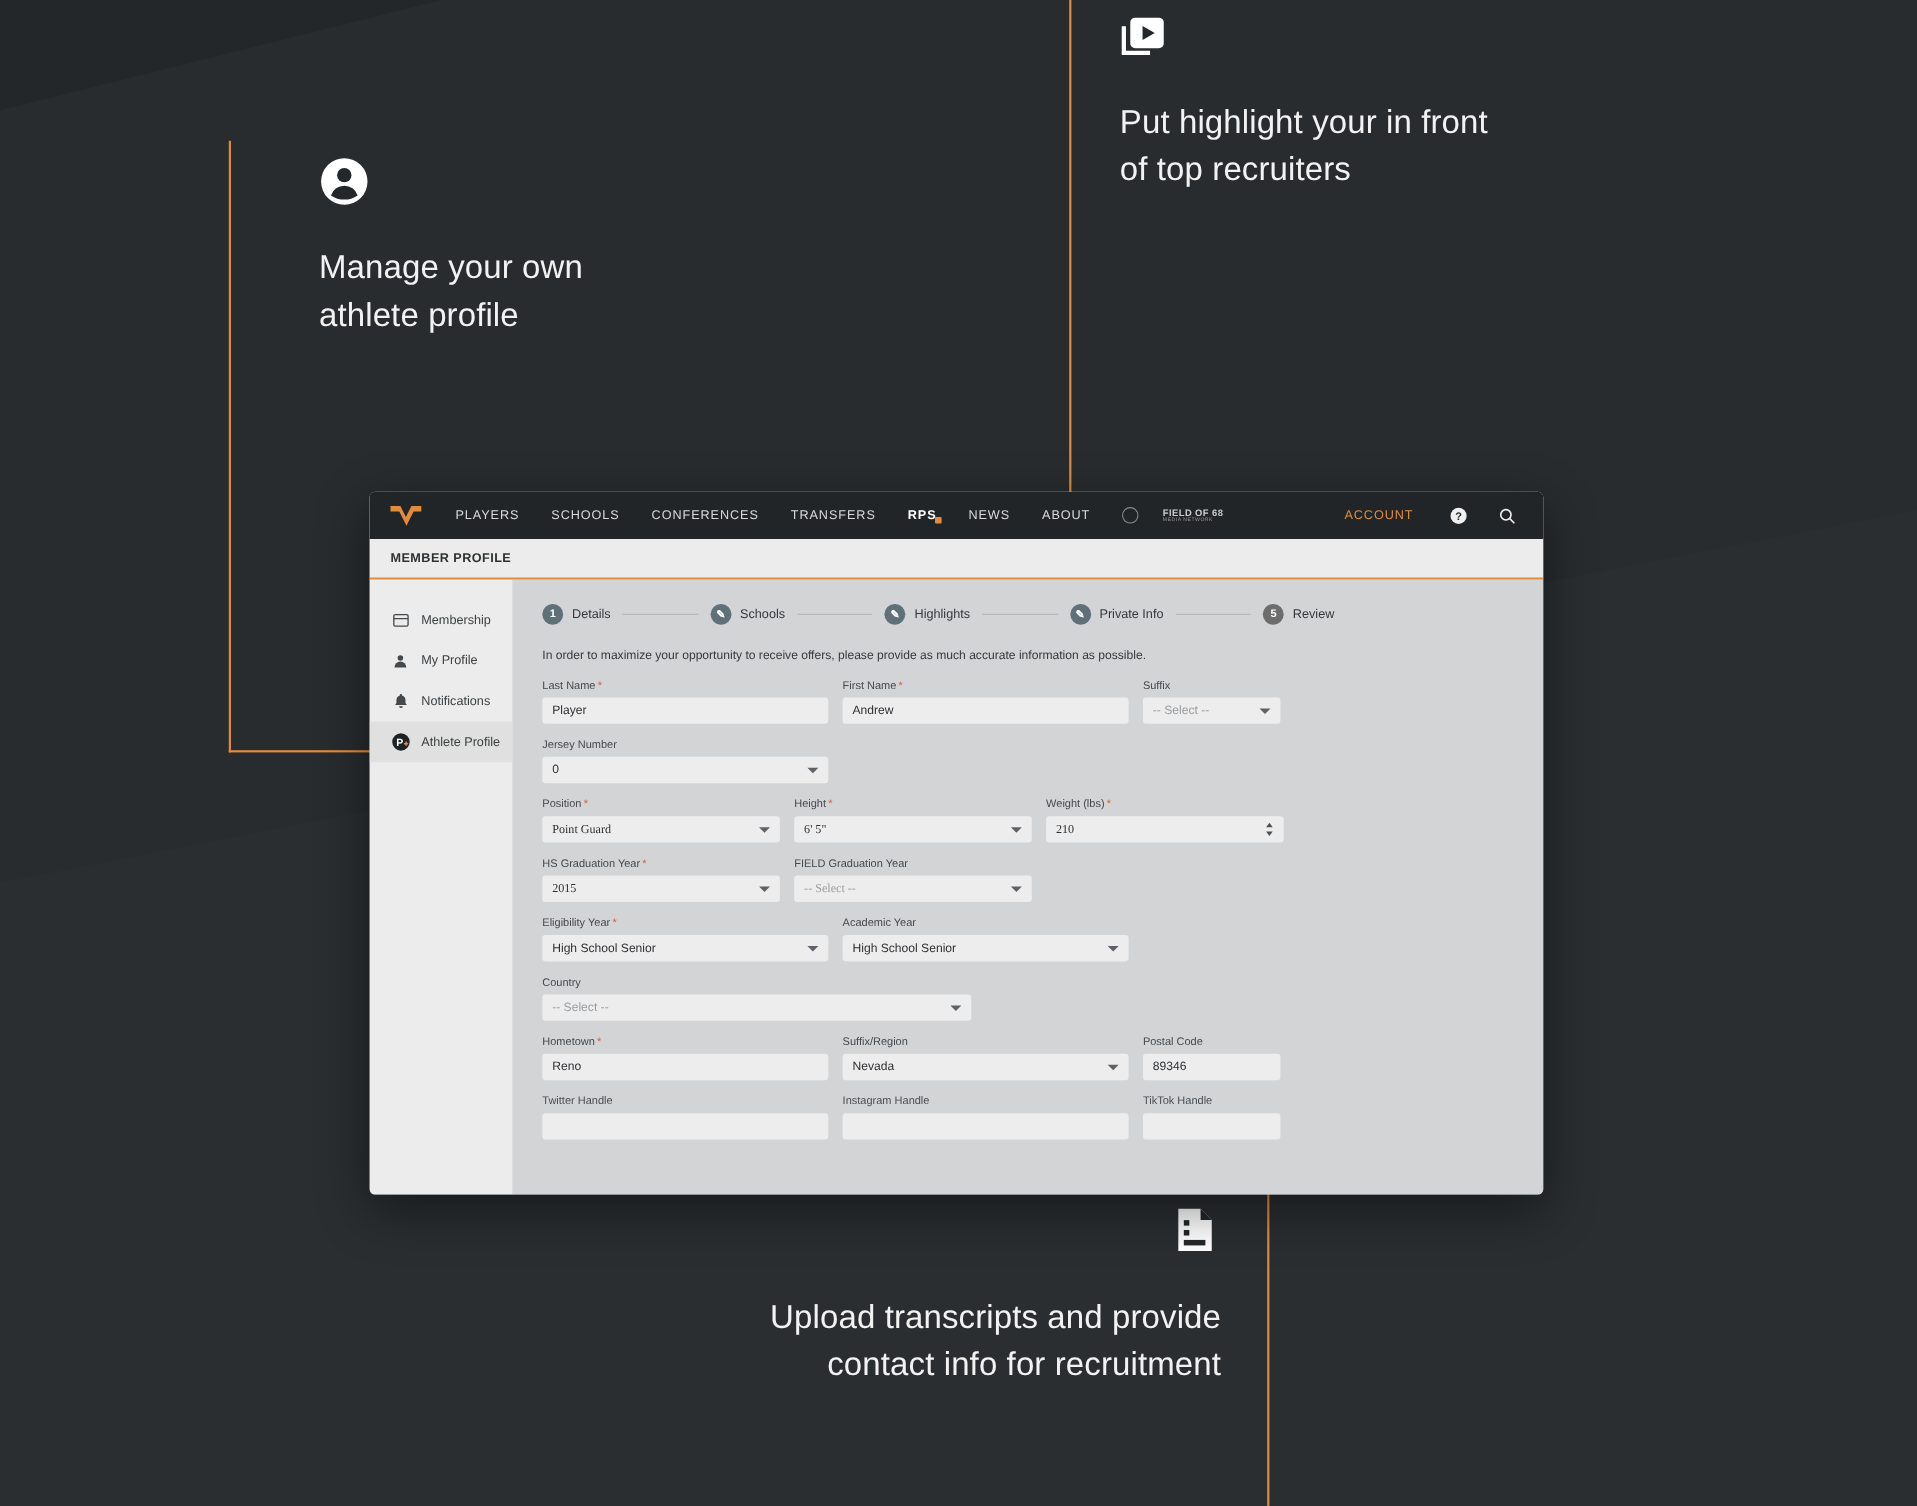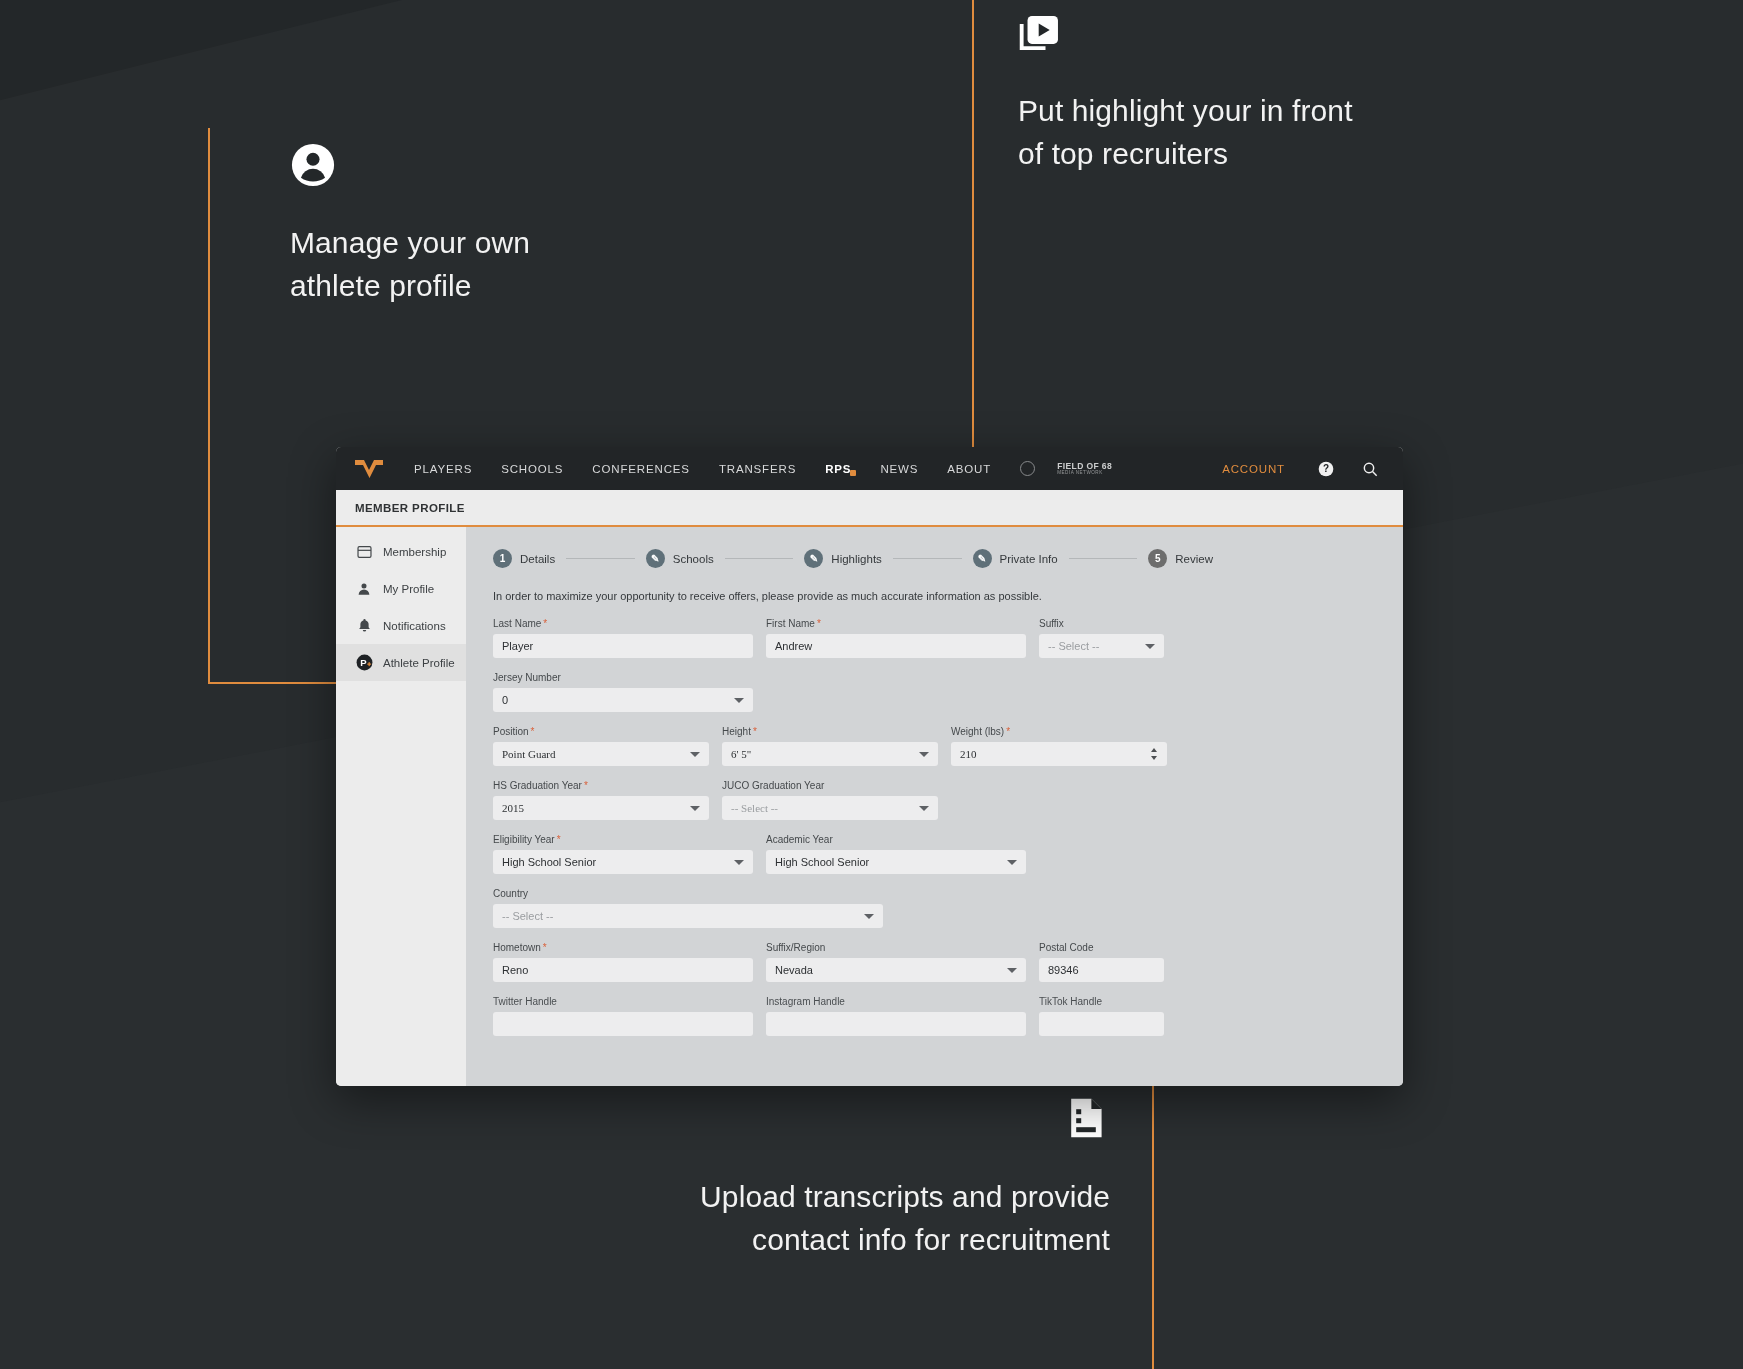--- a/index.html
+++ b/index.html
@@ -82,21 +82,21 @@
 
   
   .mp-strip {
     height: 37px; background: #ececec; display:flex; align-items:center;
     padding-left: 19px; border-bottom: 2px solid #e08c3e;
   }
   .mp-strip span { font-size: 11.5px; font-weight: bold; color:#2f3234; letter-spacing:.4px; }
 
   
   .appbody { display:flex; height: calc(100% - 80px); }
-  .sidebar { width: 130px; background:#ececec; flex:0 0 130px; padding-top: 6px; }
+  .sidebar { width: 130px; background:#ececec; flex:0 0 130px; padding-top: 18px; }
   .side-item {
     display:flex; align-items:center; height: 37px; padding-left: 18px; cursor:pointer;
     color: #3c4043;
   }
   .side-item.sel { background:#e0e0e0; }
   .side-item .si-ico { width: 20px; height:18px; display:flex; align-items:center; justify-content:center; flex:0 0 20px; margin-right: 9px;}
   .side-item .si-lbl { font-size: 11.5px; color:#3d4144; }
 
   .content {
     flex:1; background:#d2d4d6; padding: 22px 24px 0 27px; position:relative; overflow:hidden;
@@ -387,21 +387,21 @@
 
           <div class="row">
             <div class="fld">
               <label><span>HS Graduation Year</span><span class="req">*</span></label>
               <div class="ctrl w-md">
                 <span>2015</span>
                 <span class="caret"></span>
               </div>
             </div>
             <div class="fld">
-              <label>JUCO Graduation Year</label>
+              <label>FIELD Graduation Year</label>
               <div class="ctrl ph w-md">
                 <span>-- Select --</span>
                 <span class="caret"></span>
               </div>
             </div>
           </div>
 
           <div class="row">
             <div class="fld">
               <label><span>Eligibility Year</span><span class="req">*</span></label>

